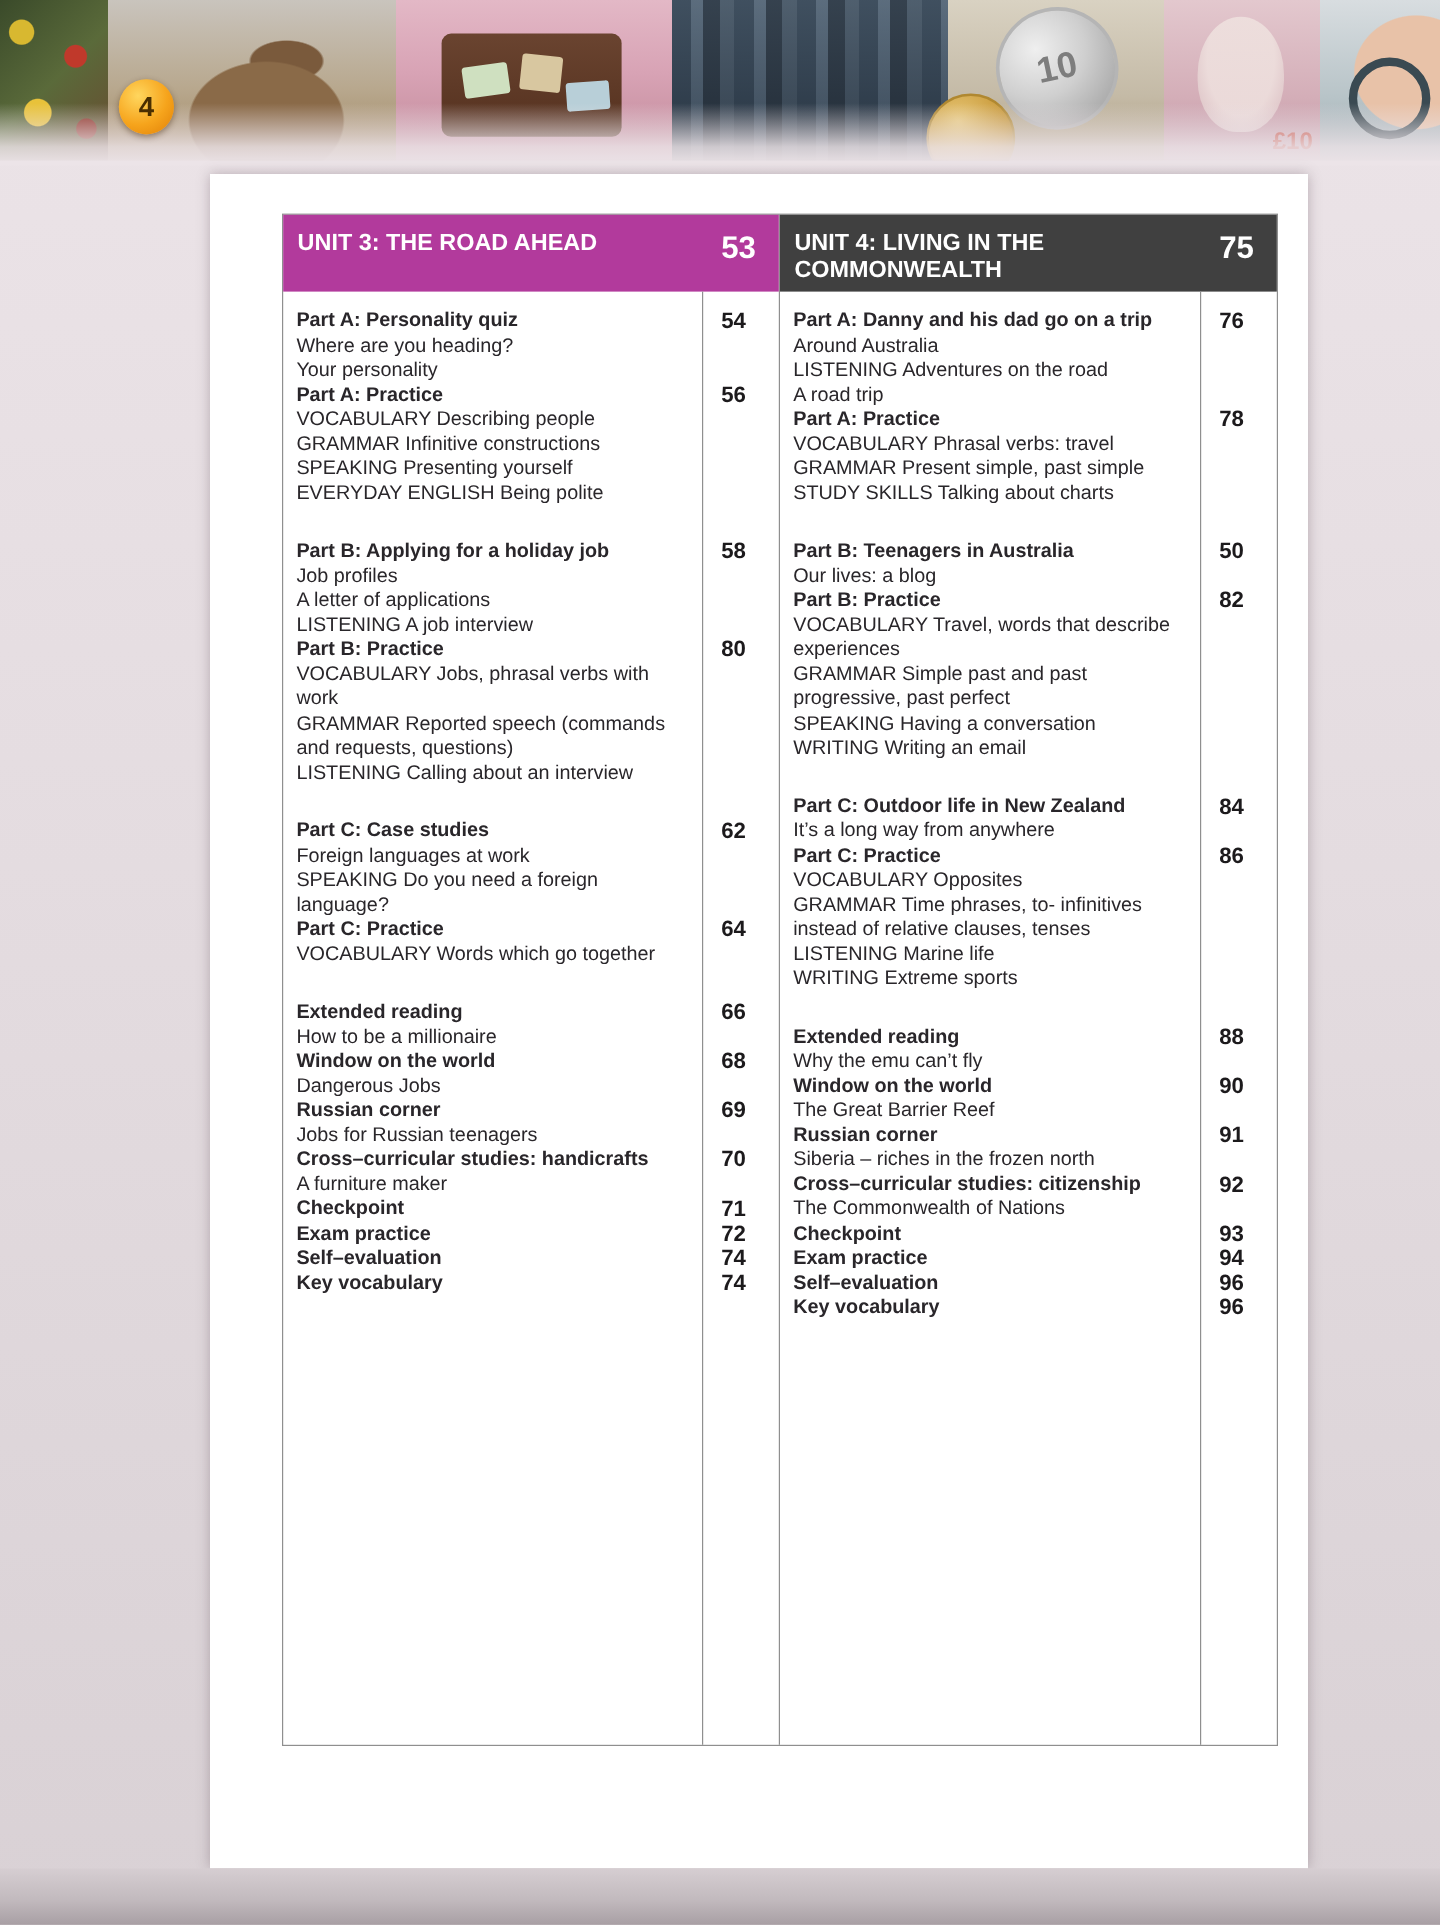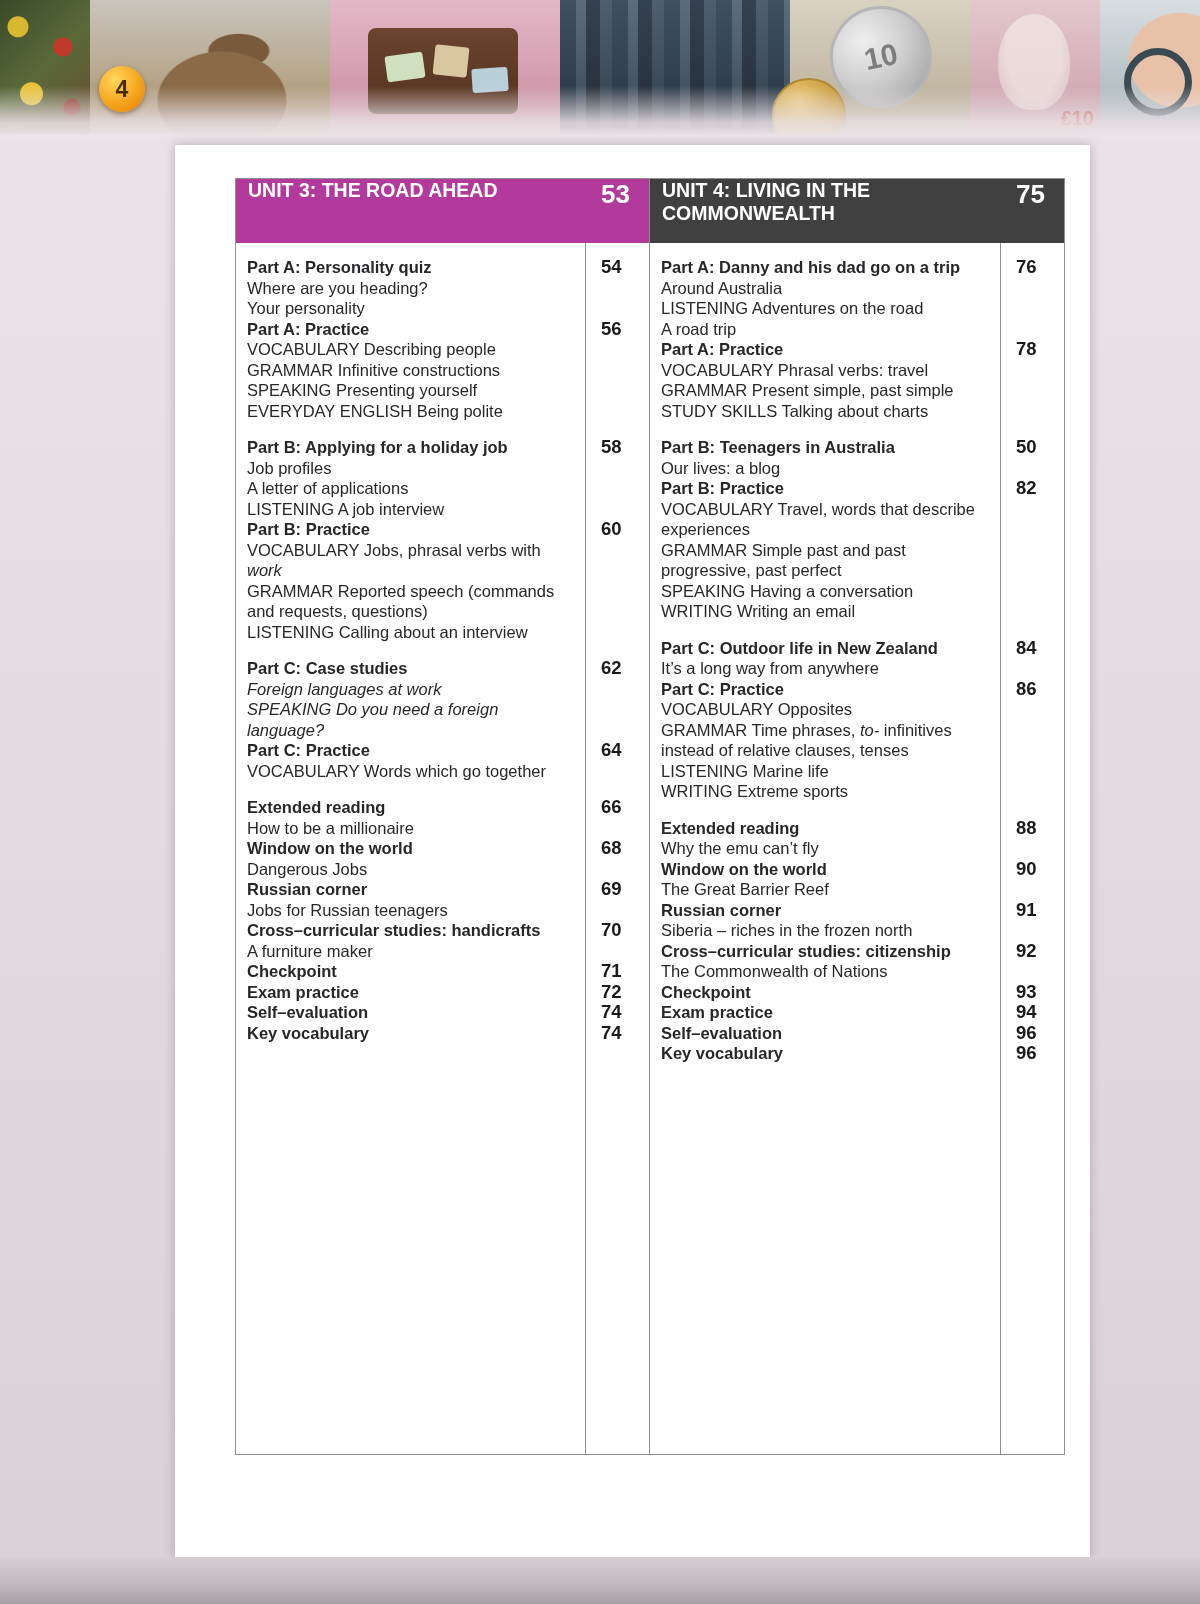--- a/index.html
+++ b/index.html
@@ -55,31 +55,31 @@
   
   .page{position:absolute;left:175px;top:145px;width:915px;height:1412px;background:#ffffff;
     box-shadow:0 0 10px rgba(90,70,80,.35);}
   .page-stack{position:absolute;left:0;top:1557px;width:1200px;height:47px;
     background:linear-gradient(180deg,#d6ced2 0%,#c2babe 55%,#a89fa4 100%);}
   
   .toc-table{position:absolute;left:60px;top:33px;width:830px;height:1277px;
     border:1px solid #8f8f8f;display:flex;box-sizing:border-box;}
   .unit-panel{width:50%;display:flex;flex-direction:column;box-sizing:border-box;}
   .unit-panel.left{border-right:1px solid #8f8f8f;}
-  .unit-header{display:flex;align-items:flex-start;color:#ffffff;height:64px;box-sizing:border-box;padding-top:0;}
+  .unit-header{display:flex;align-items:flex-start;color:#ffffff;height:64px;box-sizing:border-box;padding-top:12px;}
   .unit-header .title{flex:1;padding:0 6px 0 12px;font-weight:700;font-size:19.5px;line-height:1.18;}
   .unit-header .hpage{width:63px;box-sizing:border-box;padding-left:15px;font-weight:700;font-size:26px;}
   .rows{flex:1;position:relative;padding-top:14px;}
   .vline{position:absolute;top:0;bottom:0;right:63px;width:1px;background:#8f8f8f;}
   .toc-row{display:flex;align-items:flex-start;}
-  .toc-row.gap{margin-top:16px;}
+  .toc-row.gap{margin-top:28px;}
   .toc-text{flex:1;padding:0 12px 0 11px;font-size:16.5px;line-height:20.5px;color:#29262a;}
   .toc-page{width:63px;box-sizing:border-box;padding-left:15px;font-weight:700;font-size:18.5px;line-height:20.5px;color:#1c1a1c;}
   .bold{font-weight:700;}
-  .italic{font-style:italic;}
+  .italic{}
 </style>
 </head>
 <body>
 
 <div class="banner">
   <div class="seg seg-flowers"></div>
   <div class="seg seg-kangaroo"></div>
   <div class="seg seg-luggage">
     <div class="suitcase">
       <div class="sticker1"></div>
@@ -159,21 +159,21 @@
           <div class="toc-row">
             <div class="toc-text"><span>A letter of applications</span></div>
             <div class="toc-page"></div>
           </div>
           <div class="toc-row">
             <div class="toc-text"><span>LISTENING A job interview</span></div>
             <div class="toc-page"></div>
           </div>
           <div class="toc-row">
             <div class="toc-text bold"><span>Part B: Practice</span></div>
-            <div class="toc-page">60</div>
+            <div class="toc-page">80</div>
           </div>
           <div class="toc-row">
             <div class="toc-text"><span>VOCABULARY Jobs, phrasal verbs with </span><span class="italic">work</span></div>
             <div class="toc-page"></div>
           </div>
           <div class="toc-row">
             <div class="toc-text"><span>GRAMMAR Reported speech (commands and requests, questions)</span></div>
             <div class="toc-page"></div>
           </div>
           <div class="toc-row">

